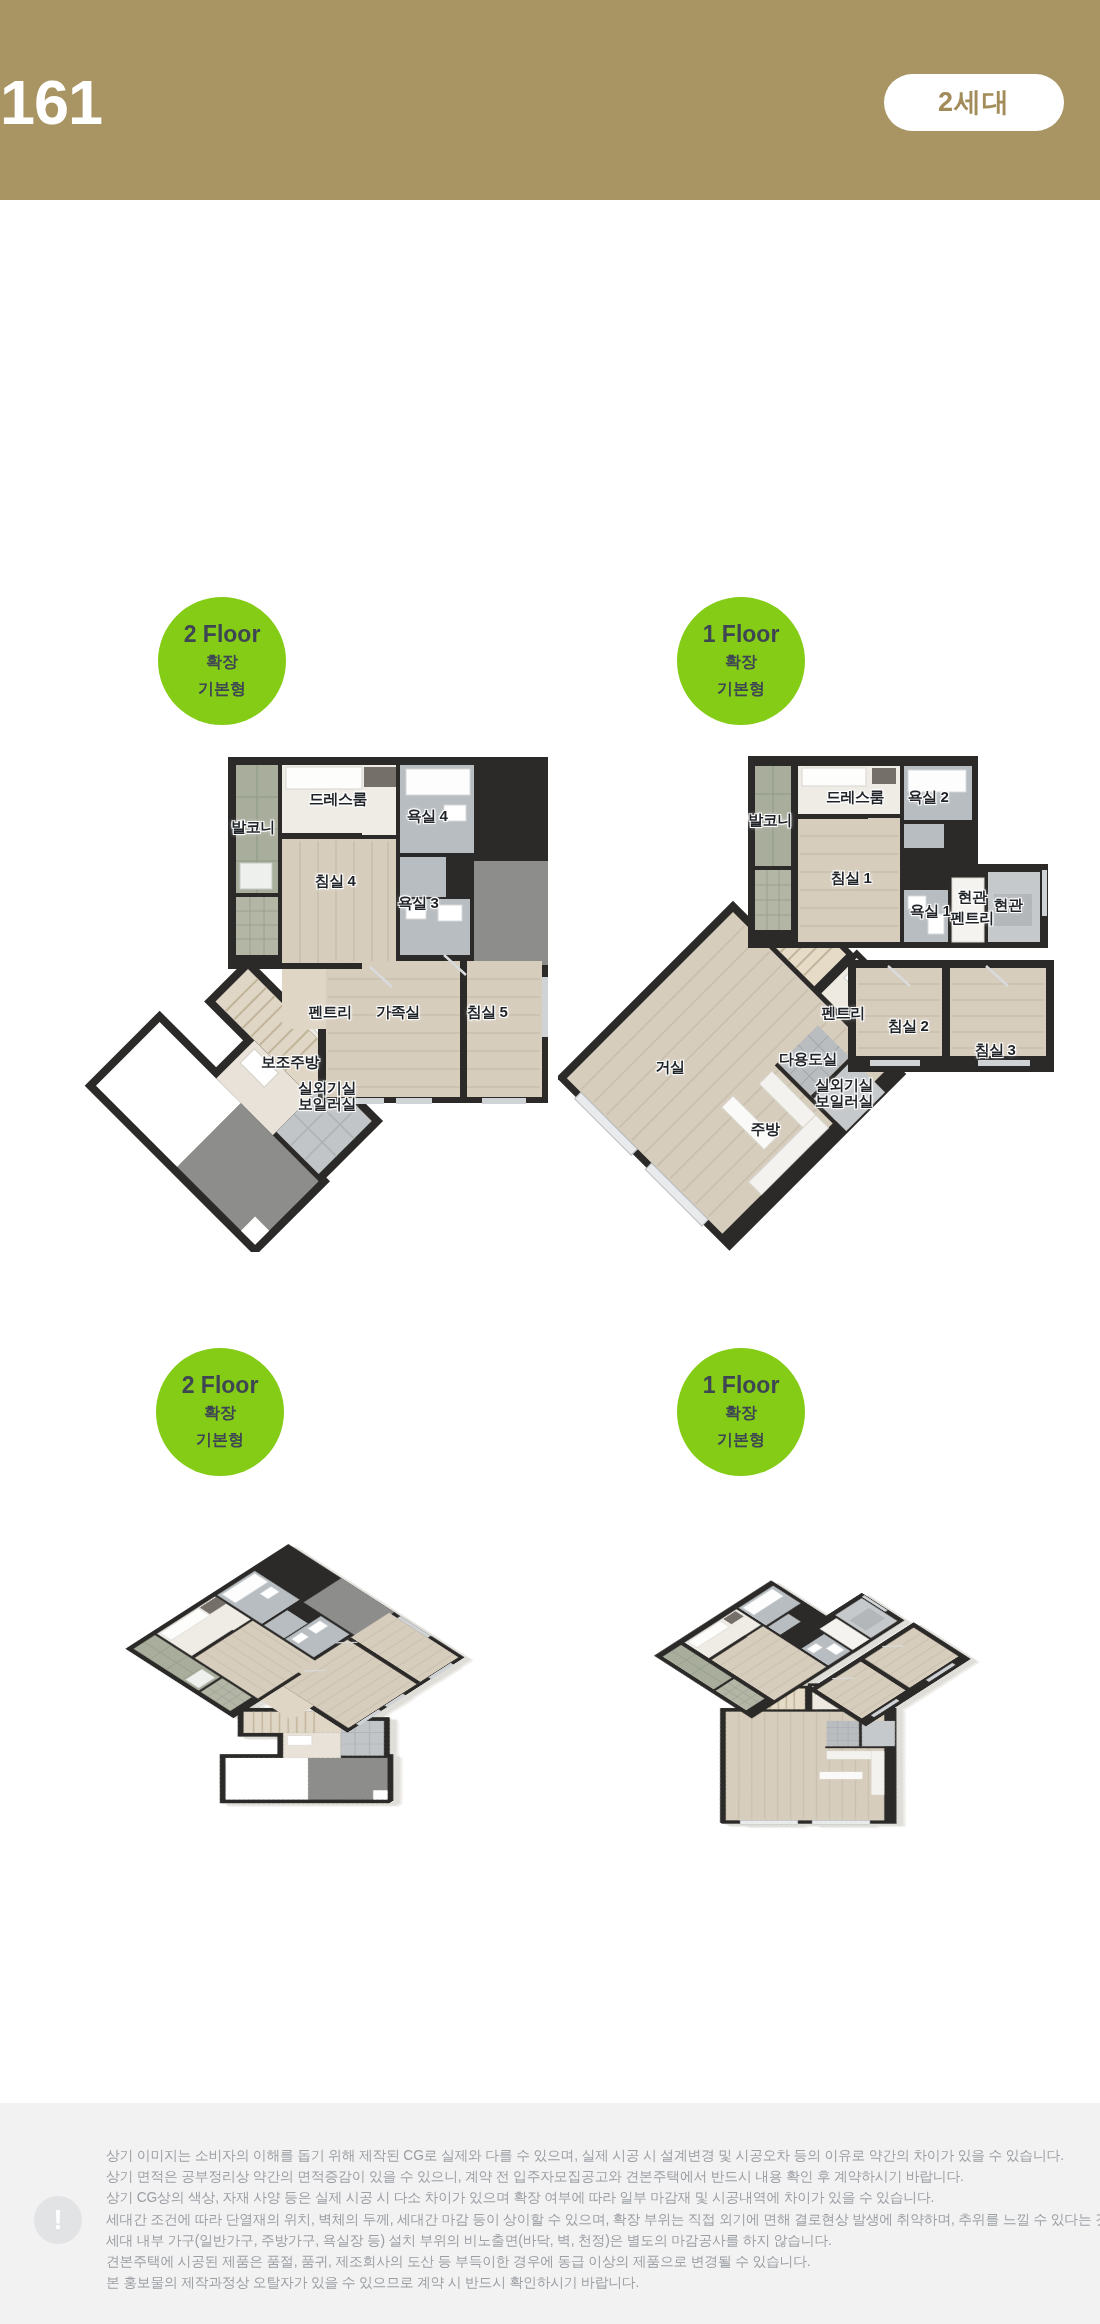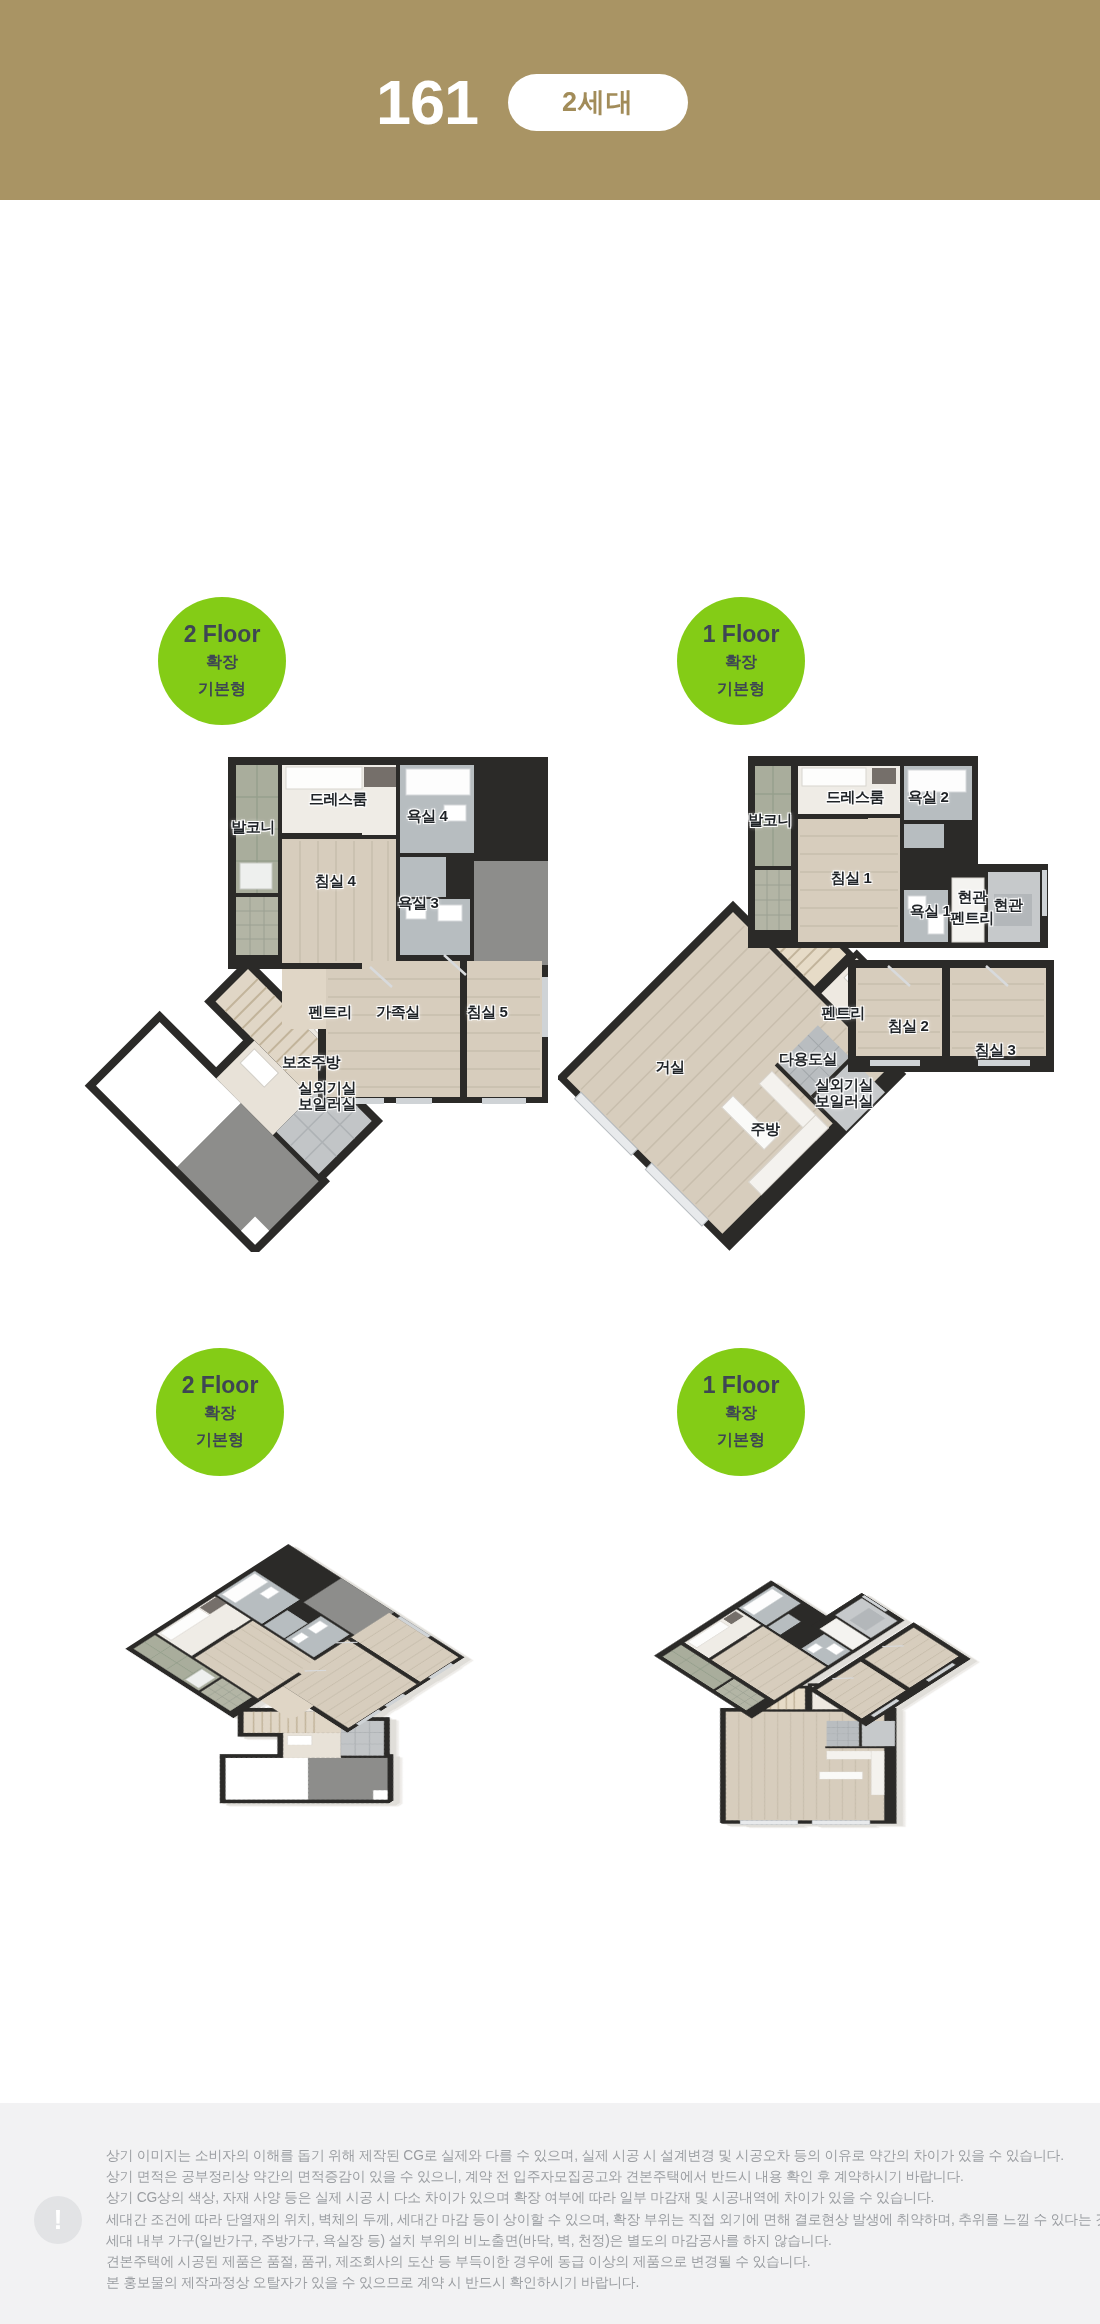--- a/index.html
+++ b/index.html
@@ -2,21 +2,21 @@
 <html><head>
 <meta charset="utf-8">
 <style>
   html,body{margin:0;padding:0;background:#fff;}
   *{box-sizing:border-box;}
   #page{position:relative;width:1100px;height:2324px;margin:0 auto;background:#fff;overflow:hidden;
         font-family:"Liberation Sans","DejaVu Sans",sans-serif;}
   
   .hdr{position:absolute;left:0;top:0;width:1100px;height:200px;background:#a99464;}
   .hdr-inner{position:absolute;left:0;top:70px;width:1064px;height:64px;display:flex;
-             align-items:center;justify-content:center;gap:30px;}
+             align-items:center;justify-content:space-between;gap:30px;}
   .unit-num{color:#fff;font-size:63px;font-weight:800;letter-spacing:-1px;line-height:1;}
   .pill{width:180px;height:57px;background:#fff;border-radius:30px;display:flex;
         align-items:center;justify-content:center;}
   .pill span{color:#a28c59;font-size:27px;font-weight:700;letter-spacing:1px;}
   
   .areabar{position:absolute;left:0;top:207px;width:1100px;height:86px;background:#edeff1;
            display:flex;align-items:center;justify-content:space-between;padding:0 40px;}
   .areabar .itm{font-size:19px;font-weight:600;color:#2e3136;letter-spacing:-0.3px;white-space:nowrap;}
   .areabar .sep{width:1px;height:26px;background:#ccd1d7;}
   
@@ -232,21 +232,21 @@
         <use href="#plan2f"></use>
       </svg>
     <span class="rlabel" style="left:308px;top:42px;">드레스룸</span>
     <span class="rlabel" style="left:223px;top:70px;">발코니</span>
     <span class="rlabel" style="left:387px;top:59px;padding-left:20px;">욕실 4</span>
     <span class="rlabel" style="left:305px;top:124px;">침실 4</span>
     <span class="rlabel" style="left:388px;top:146px;">욕실 3</span>
     <span class="rlabel" style="left:300px;top:255px;">펜트리</span>
     <span class="rlabel" style="left:368px;top:255px;">가족실</span>
     <span class="rlabel" style="left:457px;top:255px;">침실 5</span>
-    <span class="rlabel" style="left:260px;top:305px;margin-left:21px;">보조주방</span>
+    <span class="rlabel" style="left:260px;top:305px;">보조주방</span>
     <span class="rlabel" style="left:297px;top:331px;">실외기실</span>
     <span class="rlabel" style="left:297px;top:347px;">보일러실</span>
   </div>
 
   <div class="plan2d" style="left:558px;top:742px;width:540px;height:520px;">
     <svg width="540" height="520" viewBox="0 0 540 520">
         <use href="#plan1f"></use>
       </svg>
     <span class="rlabel" style="left:212px;top:78px;">발코니</span>
     <span class="rlabel" style="left:297px;top:55px;">드레스룸</span>

